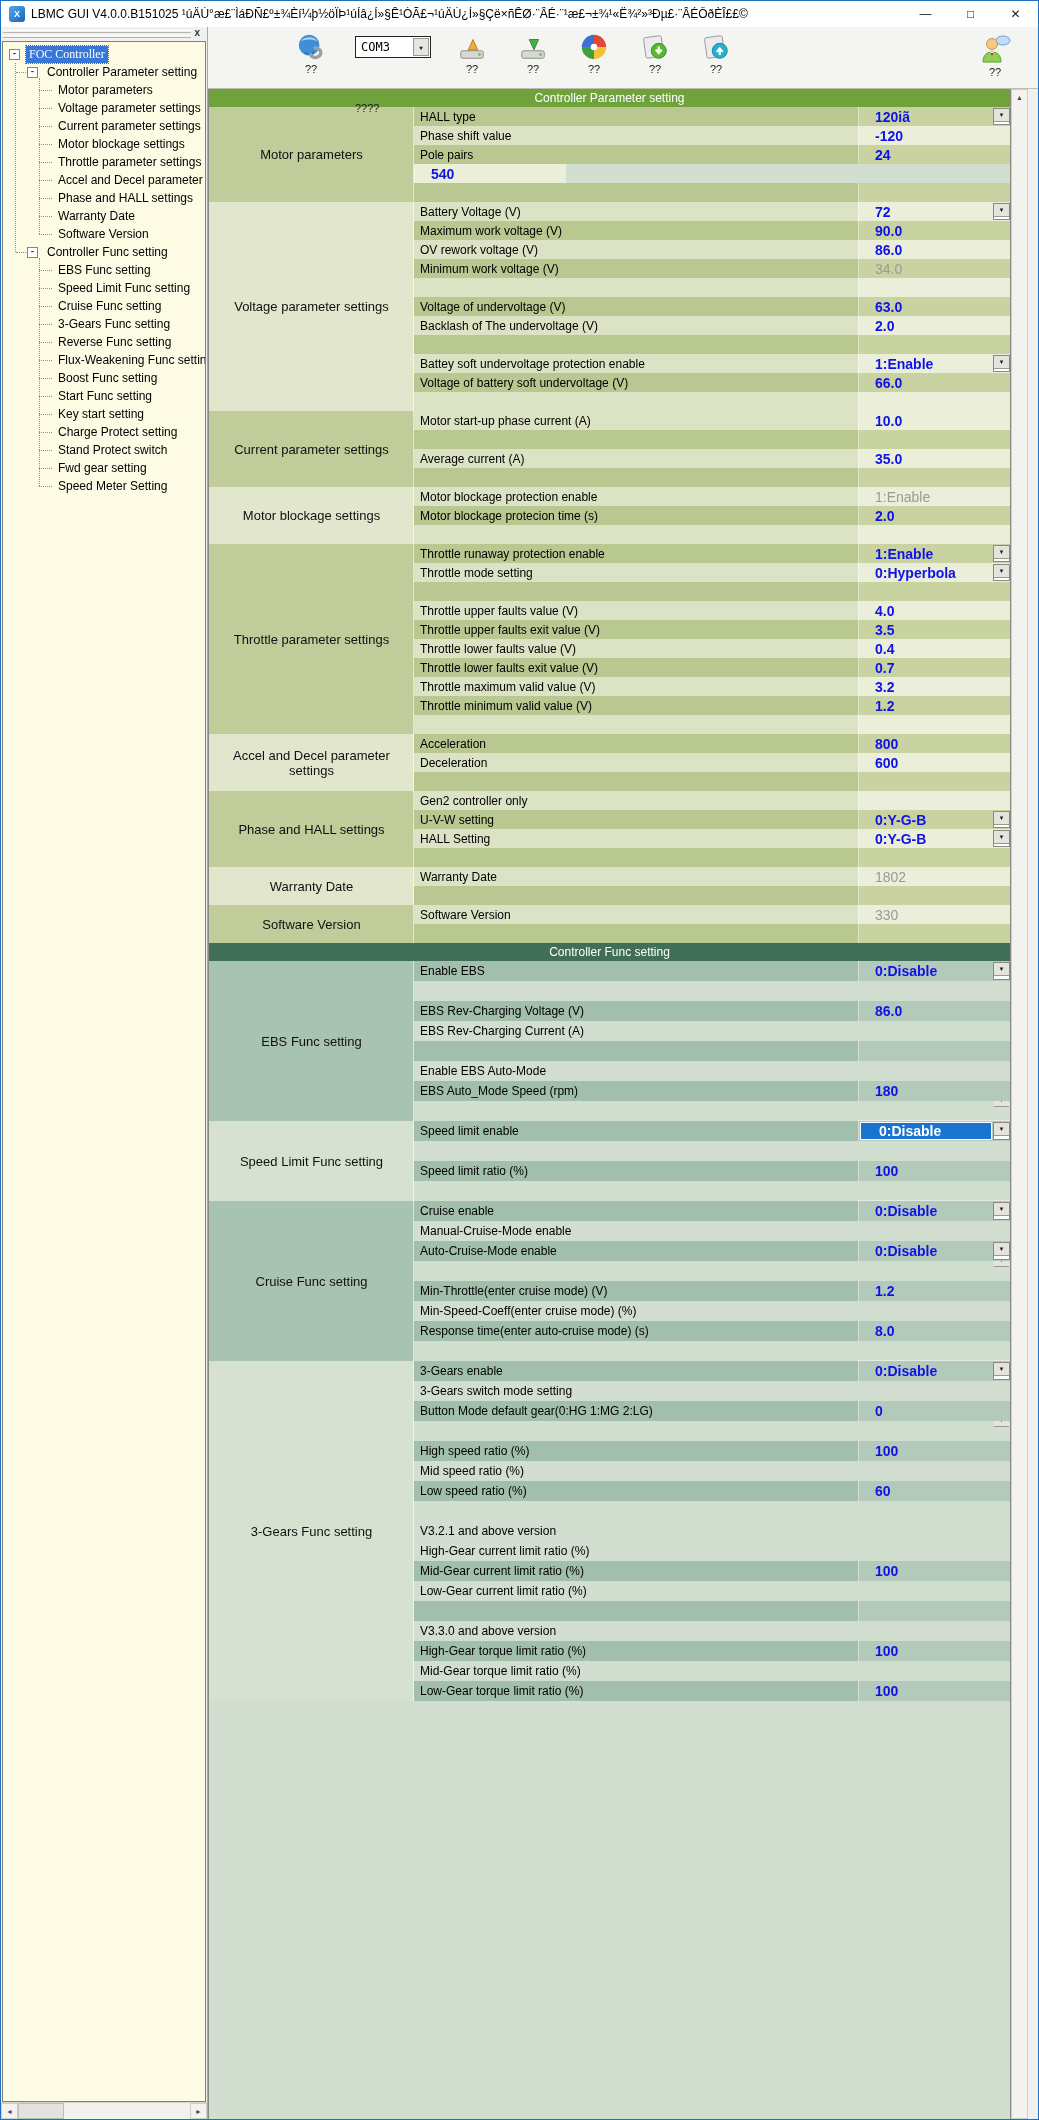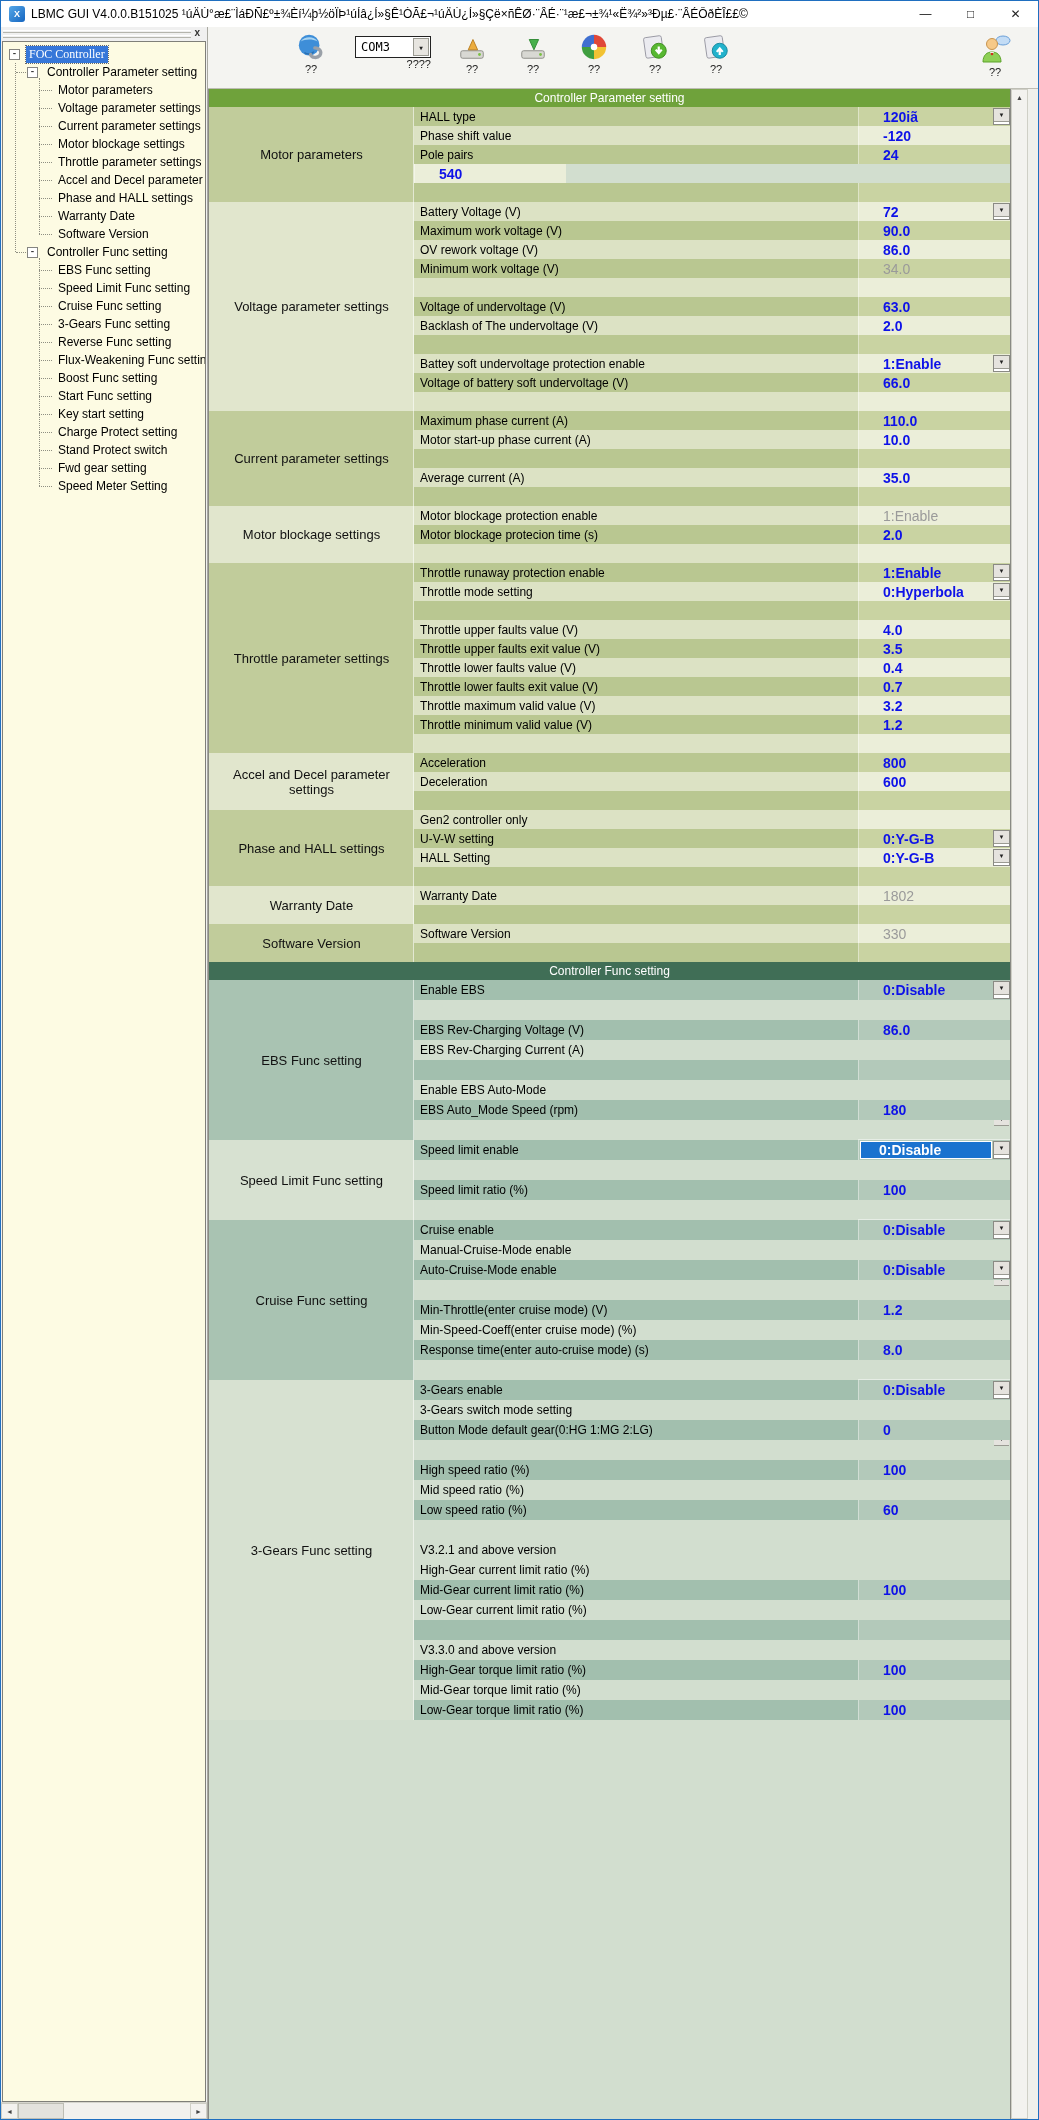--- a/index.html
+++ b/index.html
@@ -43,21 +43,21 @@
   .h-thumb { width:46px; background:#e3e2dd; border:1px solid #bdbdb4; flex:none; }
   .h-track { flex:1; }
 
   
   .right-panel { flex:1; display:flex; flex-direction:column; min-width:0; }
   .toolbar { height:62px; flex:none; background:#f4f4f1; border-bottom:1px solid #bdbdb4;
              display:flex; align-items:flex-start; padding:3px 10px 0 86px; position:relative; }
   .tool-item { display:flex; flex-direction:column; align-items:center; margin-right:27px; }
   .icon-box { width:34px; height:33px; display:flex; align-items:center; justify-content:center; }
   .tool-label { font-size:11px; color:#222; margin-top:0px; }
-  .combo-wrap { display:flex; flex-direction:column; align-items:flex-end; margin-right:24px; }
+  .combo-wrap { display:flex; flex-direction:column; align-items:flex-start; margin-right:24px;gap:44px; }
   .combo { width:76px; height:22px; background:#fff; border:1px solid #222; position:relative;
            font:12px "DejaVu Sans Mono", monospace; padding:3px 0 0 5px; margin-top:6px; }
   .combo-btn { position:absolute; right:1px; top:1px; bottom:1px; width:16px; background:#e7e5e0;
                border:1px solid #9a9a92; font-size:6px; text-align:center; line-height:17px; color:#222; }
   .user-tool { position:absolute; right:26px; top:6px; display:flex; flex-direction:column; align-items:center; }
 
   
   .table-zone { flex:1; display:flex; min-height:0; }
   .main-table { width:803px; flex:none; border-left:1px solid #8a8a84; border-right:1px solid #8a8a84;
                 background:var(--f-light); display:flex; flex-direction:column; overflow:hidden; }
@@ -67,21 +67,21 @@
   .group-row { display:flex; box-shadow: inset 0 -1px 0 rgba(255,255,255,.45); }
   .group-cell { width:205px; flex:none; display:flex; align-items:center; justify-content:center;
                 text-align:center; font-size:13px; color:#111; box-shadow: inset -1px 0 0 rgba(255,255,255,.55); }
   .rows { flex:1; display:flex; flex-direction:column; min-width:0; }
   .prow { display:flex; position:relative; }
   .theme-param .prow { height:19px; }
   .theme-func  .prow { height:20px; }
   .pcell { flex:1; display:flex; align-items:center; padding-left:6px; font-size:12px; color:#000; min-width:0; }
   .vcell { width:152px; flex:none; position:relative; display:flex; align-items:center;
            box-shadow: inset 1px 0 0 rgba(255,255,255,.4); }
-  .vtext { font:bold 14px "Liberation Sans",sans-serif; color:var(--val); padding-left:25px; white-space:nowrap; }
+  .vtext { font:bold 14px "Liberation Sans",sans-serif; color:var(--val); padding-left:17px; white-space:nowrap; }
   .prow.dis .vtext { color:var(--dis); font-weight:normal; }
 
   .theme-param .t-dark  .pcell { background:var(--p-dark); }
   .theme-param .t-dark  .vcell { background:var(--p-dark-v); }
   .theme-param .t-light .pcell { background:var(--p-light); }
   .theme-param .t-light .vcell { background:var(--p-light-v); }
   .theme-param .g-dark  { background:var(--p-g-dark); }
   .theme-param .g-light { background:var(--p-g-light); }
   .theme-func .t-dark  .pcell { background:var(--f-dark); }
   .theme-func .t-dark  .vcell { background:var(--f-dark-v); }
@@ -419,26 +419,20 @@
                   </div>
                   <div class="prow t-light">
                     <div class="pcell"></div>
                     <div class="vcell"></div>
                   </div>
                 </div>
               </div>
               <div class="group-row">
                 <div class="group-cell g-dark">Current parameter settings</div>
                 <div class="rows">
-                  <div class="prow t-dark">
-                    <div class="pcell">Maximum phase current (A)</div>
-                    <div class="vcell">
-                      <span class="vtext">110.0</span>
-                    </div>
-                  </div>
                   <div class="prow t-light">
                     <div class="pcell">Motor start-up phase current (A)</div>
                     <div class="vcell">
                       <span class="vtext">10.0</span>
                     </div>
                   </div>
                   <div class="prow t-dark">
                     <div class="pcell"></div>
                     <div class="vcell"></div>
                   </div>

